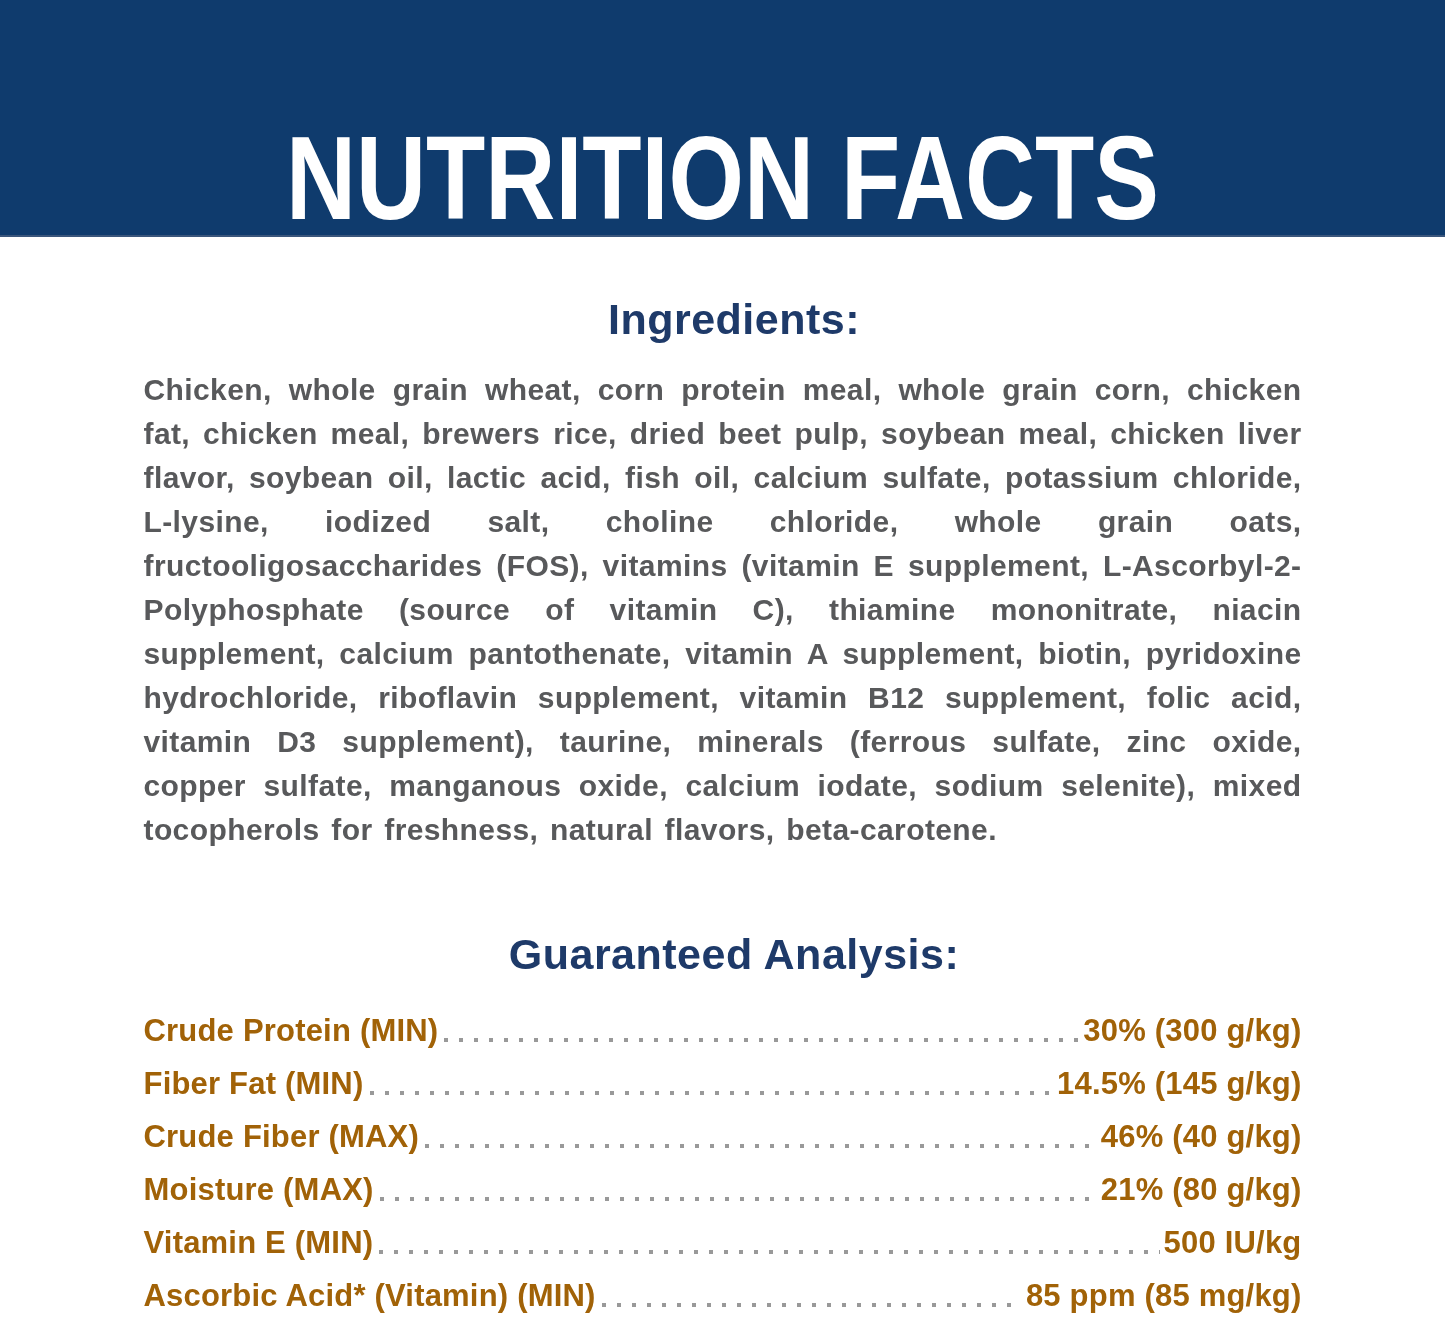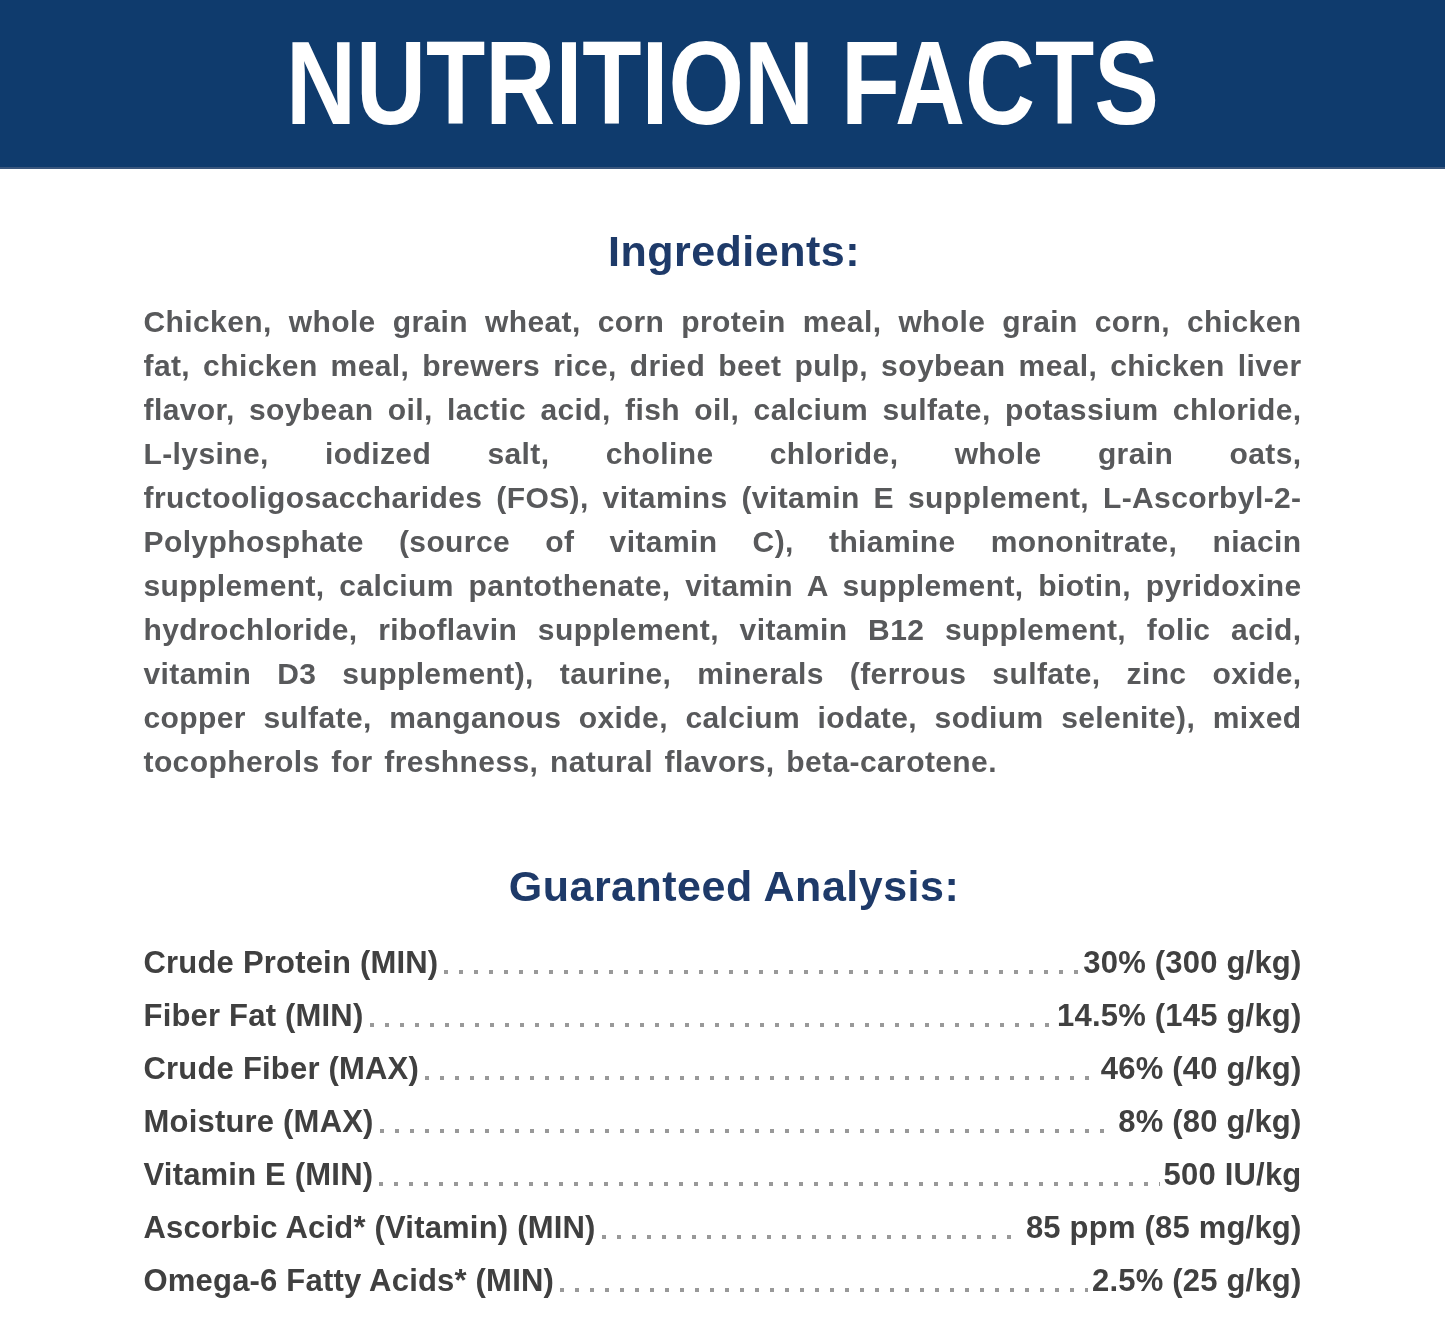--- a/index.html
+++ b/index.html
@@ -12,24 +12,24 @@
     position: relative;
     width: 1445px;
     height: 1328px;
     background: #ffffff;
     overflow: hidden;
   }
 
   
   .banner {
     width: 100%;
-    height: 169px;
+    height: 237px;
     background: #0f3b6d;
     display: flex;
-    align-items: center;
+    align-items: flex-end;
     justify-content: center;
     border-bottom: 2px solid #3a567c;
   }
   .banner-title {
     color: #ffffff;
     font-size: 97px;
     font-weight: 800;
     letter-spacing: 0px;
     white-space: nowrap;
     transform: scaleY(1.22);
@@ -63,21 +63,21 @@
 
   
   .analysis-table {
     width: 1158px;
     margin: 34px auto 0 auto;
   }
   .analysis-row {
     display: flex;
     align-items: center;
     margin-bottom: 17px;
-    color: #404040;
+    color: #a16207;
     font-size: 31px;
     font-weight: 700;
     letter-spacing: 0.2px;
   }
   .analysis-label { white-space: nowrap; }
   .analysis-value { white-space: nowrap; }
   .dot-leader {
     flex: 1 1 auto;
     height: 4px;
     align-self: flex-end;
@@ -120,21 +120,21 @@
 
     <div class="analysis-row">
       <span class="analysis-label">Crude Fiber (MAX)</span>
       <span class="dot-leader"></span>
       <span class="analysis-value">46% (40 g/kg)</span>
     </div>
 
     <div class="analysis-row">
       <span class="analysis-label">Moisture (MAX)</span>
       <span class="dot-leader"></span>
-      <span class="analysis-value">8% (80 g/kg)</span>
+      <span class="analysis-value">21% (80 g/kg)</span>
     </div>
 
     <div class="analysis-row">
       <span class="analysis-label">Vitamin E (MIN)</span>
       <span class="dot-leader"></span>
       <span class="analysis-value">500 IU/kg</span>
     </div>
 
     <div class="analysis-row">
       <span class="analysis-label">Ascorbic Acid* (Vitamin) (MIN)</span>

